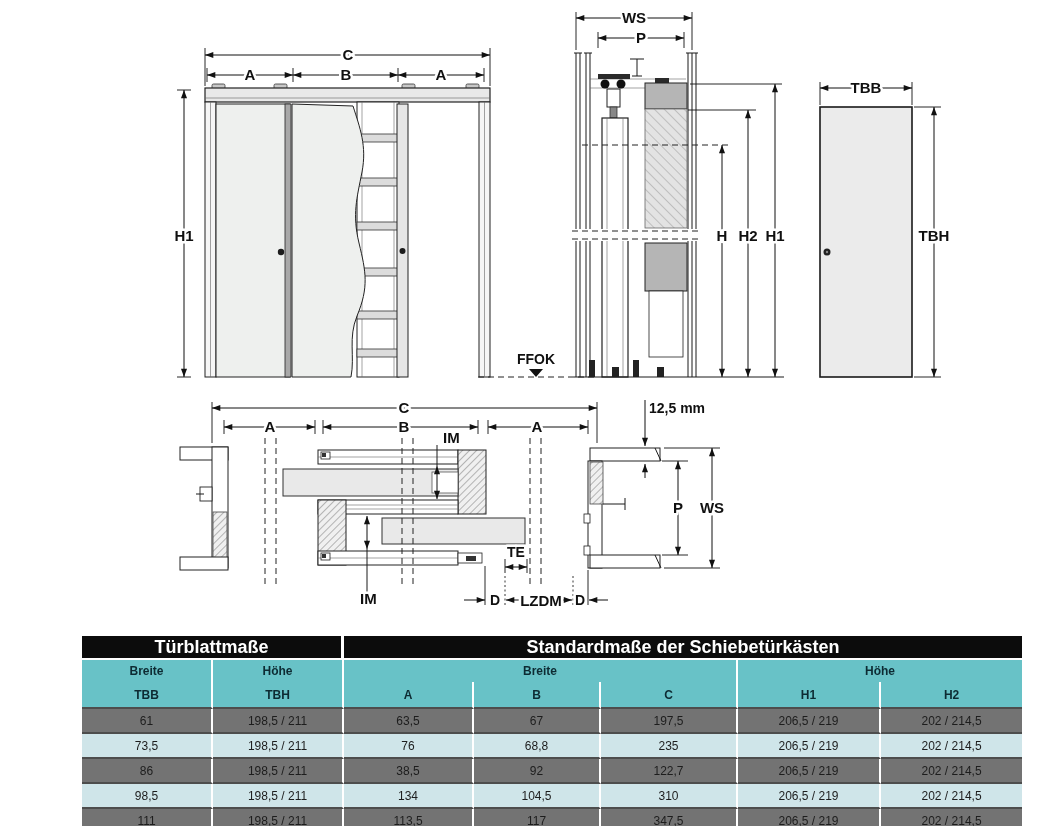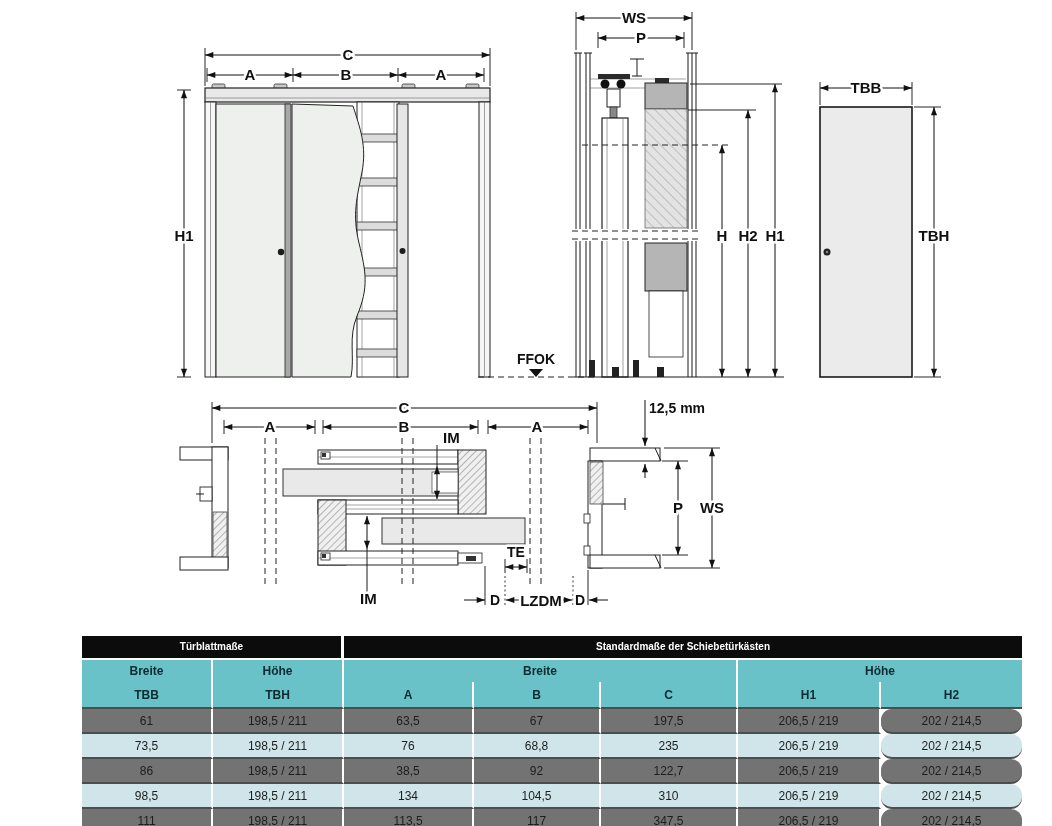--- a/index.html
+++ b/index.html
@@ -15,28 +15,28 @@
   .ext{stroke:#111;stroke-width:0.9;fill:none;}
   .thin{stroke:#666;stroke-width:0.6;fill:none;}
   .ln{stroke:#1a1a1a;stroke-width:1;fill:none;}
   .dash{stroke:#222;stroke-width:1;fill:none;stroke-dasharray:6 4;}
   .dot{stroke:#222;stroke-width:0.9;fill:none;stroke-dasharray:2 2.5;}
 
   
   .tblwrap{position:absolute;left:82px;top:636px;width:940px;}
   table{border-collapse:separate;border-spacing:0;width:940px;table-layout:fixed;}
   th,td{text-align:center;vertical-align:middle;padding:0;font-size:12px;line-height:1;}
-  tr.blkrow th{background:#0c0c0c;color:#fff;font-size:10px;height:22px;border-bottom:2px solid #fff;}
+  tr.blkrow th{background:#0c0c0c;color:#fff;font-size:18px;height:22px;border-bottom:2px solid #fff;}
   tr.blkrow th.gsep{border-right:3px solid #fff;}
   tr.teal th{background:#68c2c7;color:#0d2b33;font-weight:bold;border-right:2px solid #fff;}
   tr.teal th:last-child{border-right:none;}
   tr.t1 th{height:22px;margin-top:32px;}
   tr.t2 th{height:25px;border-bottom:2px solid #4d4d4d;}
   tbody td{height:23px;color:#1d1d1d;border-bottom:2px solid #4d4d4d;border-right:2px solid #fff;}
-  tbody td:last-child{border-right:none;border-radius:11px;}
+  tbody td:last-child{border-right:none;}
   tbody tr.lt td{background:#737373;}
   tbody tr.tt td{background:#cfe5e9;margin-top:40px;}
 </style>
 </head>
 <body>
 
 <div class="canvas">
 
 <svg width="1052" height="632" viewBox="0 0 1052 632">
   <defs>

